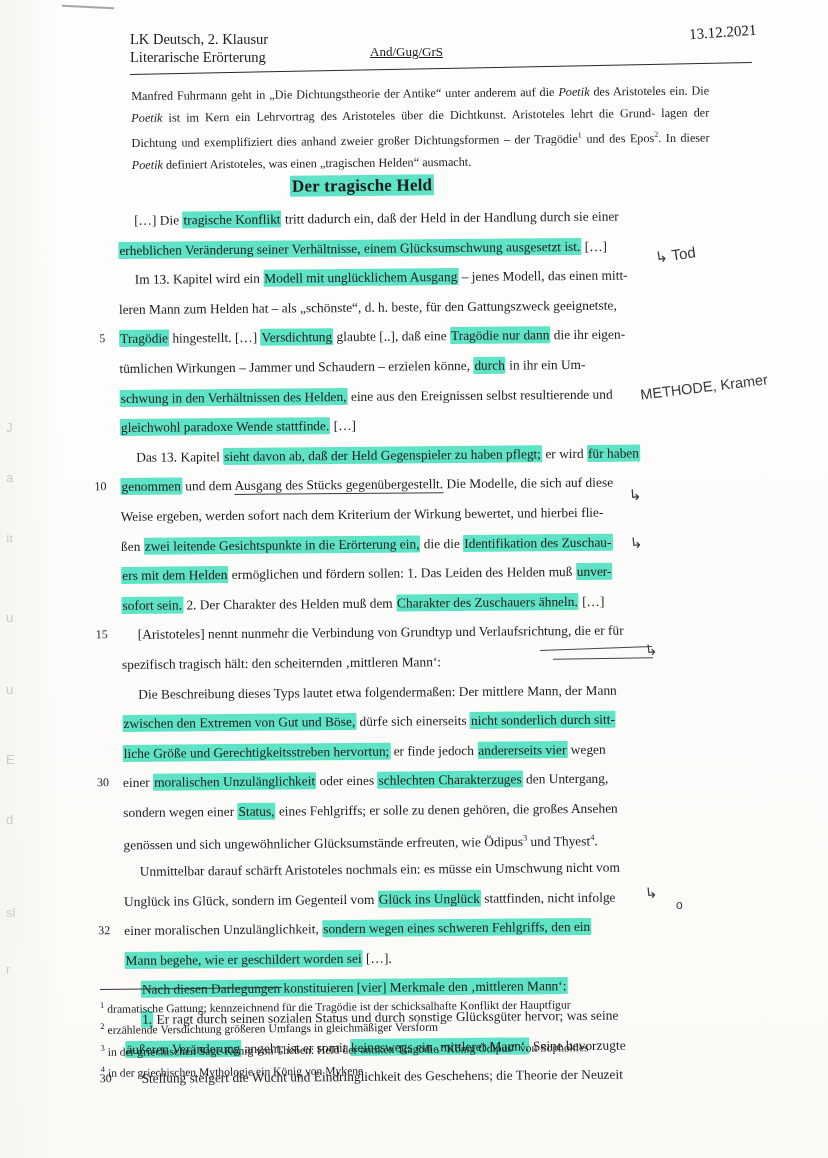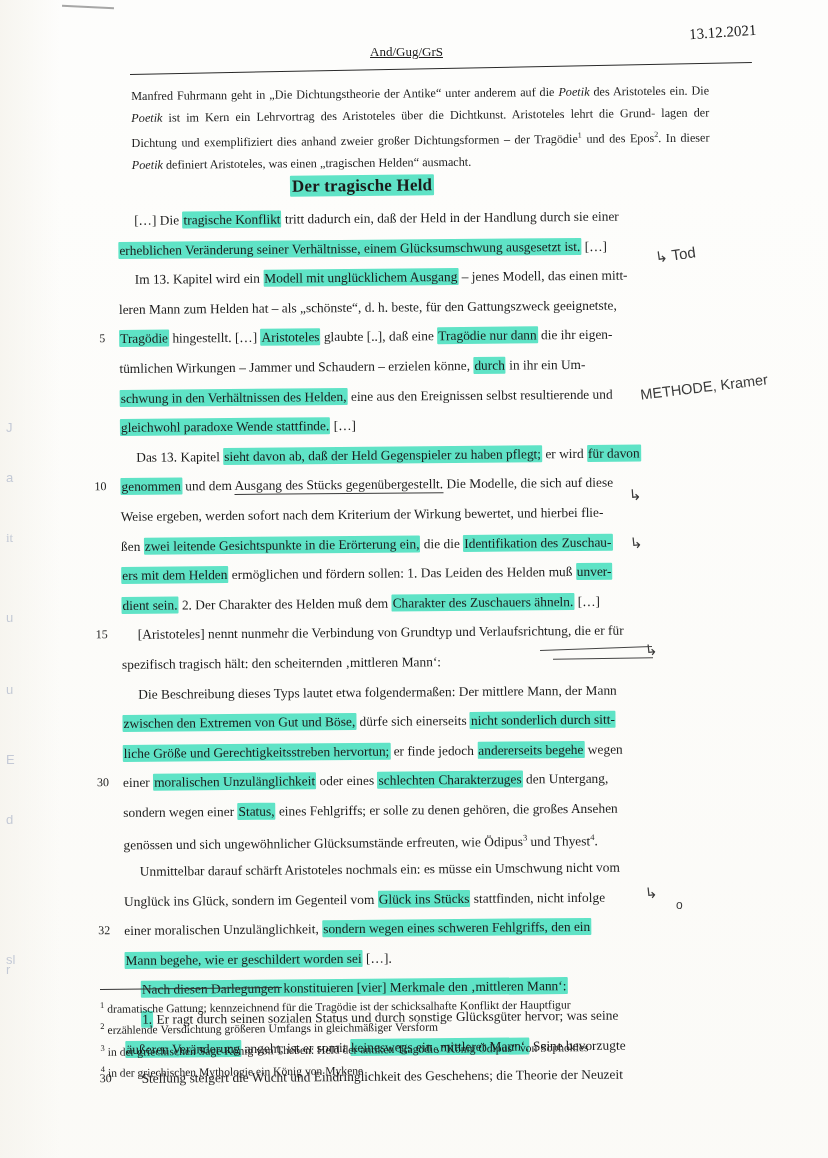--- a/index.html
+++ b/index.html
@@ -215,20 +215,24 @@
 </style>
 </head>
 <body>
 
 <div class="page">
   <div class="paper-tint"></div>
 
   <div class="pencil-top"></div>
 
   <div class="header">
+    <div class="hdr-left">
+      <div>LK Deutsch, 2. Klausur</div>
+      <div>Literarische Erörterung</div>
+    </div>
     <div class="hdr-center">And/Gug/GrS</div>
     <div class="hdr-date">13.12.2021</div>
     <div class="hdr-rule"></div>
   </div>
 
   <div class="intro">
     Manfred Fuhrmann geht in „Die Dichtungstheorie der Antike“ unter anderem auf die <i>Poetik</i> des Aristoteles
     ein. Die <i>Poetik</i> ist im Kern ein Lehrvortrag des Aristoteles über die Dichtkunst. Aristoteles lehrt die Grund-
     lagen der Dichtung und exemplifiziert dies anhand zweier großer Dichtungsformen – der Tragödie<sup>1</sup> und
     des Epos<sup>2</sup>. In dieser <i>Poetik</i> definiert Aristoteles, was einen „tragischen Helden“ ausmacht.
@@ -247,81 +251,81 @@
       <span class="hl">erheblichen Veränderung seiner Verhältnisse, einem Glücksumschwung ausgesetzt ist.</span> […]
     </div>
     <div class="line indent">
       Im 13. Kapitel wird ein <span class="hl">Modell mit unglücklichem Ausgang</span> – jenes Modell, das einen mitt-
     </div>
     <div class="line">
       leren Mann zum Helden hat – als „schönste“, d. h. beste, für den Gattungszweck geeignetste,
     </div>
     <div class="line">
       <span class="ln">5</span>
-      <span class="hl">Tragödie</span> hingestellt. […] <span class="hl">Aristoteles</span> glaubte [..], daß eine <span class="hl">Tragödie nur dann</span> die ihr eigen-
+      <span class="hl">Tragödie</span> hingestellt. […] <span class="hl">Versdichtung</span> glaubte [..], daß eine <span class="hl">Tragödie nur dann</span> die ihr eigen-
     </div>
     <div class="line">
       tümlichen Wirkungen – Jammer und Schaudern – erzielen könne, <span class="hl">durch</span> in ihr ein Um-
     </div>
     <div class="line">
       <span class="hl">schwung in den Verhältnissen des Helden,</span> eine aus den Ereignissen selbst resultierende und
     </div>
     <div class="line">
       <span class="hl">gleichwohl paradoxe Wende stattfinde.</span> […]
     </div>
     <div class="line indent">
-      Das 13. Kapitel <span class="hl">sieht davon ab, daß der Held Gegenspieler zu haben pflegt;</span> er wird <span class="hl">für davon</span>
+      Das 13. Kapitel <span class="hl">sieht davon ab, daß der Held Gegenspieler zu haben pflegt;</span> er wird <span class="hl">für haben</span>
     </div>
     <div class="line">
       <span class="ln">10</span>
       <span class="hl">genommen</span> und dem <span class="ul-hand">Ausgang des Stücks gegenübergestellt.</span> Die Modelle, die sich auf diese
     </div>
     <div class="line">
       Weise ergeben, werden sofort nach dem Kriterium der Wirkung bewertet, und hierbei flie-
     </div>
     <div class="line">
       ßen <span class="hl">zwei leitende Gesichtspunkte in die Erörterung ein,</span> die die <span class="hl">Identifikation des Zuschau-</span>
     </div>
     <div class="line">
       <span class="hl">ers mit dem Helden</span> ermöglichen und fördern sollen: 1. Das Leiden des Helden muß <span class="hl">unver-</span>
     </div>
     <div class="line">
-      <span class="hl">dient sein.</span> 2. Der Charakter des Helden muß dem <span class="hl">Charakter des Zuschauers ähneln.</span> […]
+      <span class="hl">sofort sein.</span> 2. Der Charakter des Helden muß dem <span class="hl">Charakter des Zuschauers ähneln.</span> […]
     </div>
     <div class="line indent">
       <span class="ln">15</span>
       [Aristoteles] nennt nunmehr die Verbindung von Grundtyp und Verlaufsrichtung, die er für
     </div>
     <div class="line">
       spezifisch tragisch hält: den scheiternden ‚mittleren Mann‘:
     </div>
     <div class="line indent">
       Die Beschreibung dieses Typs lautet etwa folgendermaßen: Der mittlere Mann, der Mann
     </div>
     <div class="line">
       <span class="hl">zwischen den Extremen von Gut und Böse,</span> dürfe sich einerseits <span class="hl">nicht sonderlich durch sitt-</span>
     </div>
     <div class="line">
-      <span class="hl">liche Größe und Gerechtigkeitsstreben hervortun;</span> er finde jedoch <span class="hl">andererseits begehe</span> wegen
+      <span class="hl">liche Größe und Gerechtigkeitsstreben hervortun;</span> er finde jedoch <span class="hl">andererseits vier</span> wegen
     </div>
     <div class="line">
       <span class="ln">30</span>
       einer <span class="hl">moralischen Unzulänglichkeit</span> oder eines <span class="hl">schlechten Charakterzuges</span> den Untergang,
     </div>
     <div class="line">
       sondern wegen einer <span class="hl">Status,</span> eines Fehlgriffs; er solle zu denen gehören, die großes Ansehen
     </div>
     <div class="line">
       genössen und sich ungewöhnlicher Glücksumstände erfreuten, wie Ödipus<sup class="fn">3</sup> und Thyest<sup class="fn">4</sup>.
     </div>
     <div class="line indent">
       Unmittelbar darauf schärft Aristoteles nochmals ein: es müsse ein Umschwung nicht vom
     </div>
     <div class="line">
-      Unglück ins Glück, sondern im Gegenteil vom <span class="hl">Glück ins Stücks</span> stattfinden, nicht infolge
+      Unglück ins Glück, sondern im Gegenteil vom <span class="hl">Glück ins Unglück</span> stattfinden, nicht infolge
     </div>
     <div class="line">
       <span class="ln">32</span>
       einer moralischen Unzulänglichkeit, <span class="hl">sondern wegen eines schweren Fehlgriffs, den ein</span>
     </div>
     <div class="line">
       <span class="hl">Mann begehe, wie er geschildert worden sei</span> […].
     </div>
     <div class="line indent">
       <span class="hl">Nach diesen Darlegungen konstituieren [vier] Merkmale den ‚mittleren Mann‘:</span>
@@ -348,21 +352,21 @@
   <div class="underline-hand ul-1"></div>
   <div class="underline-hand ul-2"></div>
 
   <div class="bleed" style="top:420px;">J</div>
   <div class="bleed" style="top:470px;">a</div>
   <div class="bleed" style="top:530px;font-family:Liberation Serif, serif;">it</div>
   <div class="bleed" style="top:610px;">u</div>
   <div class="bleed" style="top:682px;">u</div>
   <div class="bleed" style="top:752px;">E</div>
   <div class="bleed" style="top:812px;">d</div>
-  <div class="bleed" style="top:952px;text-align:center;">sl</div>
+  <div class="bleed" style="top:905px;text-align:center;">sl</div>
   <div class="bleed" style="top:962px;">r</div>
 
   <div class="fn-rule"></div>
   <div class="footnotes">
     <div><sup>1</sup> <span>dramatische Gattung; kennzeichnend für die Tragödie ist der schicksalhafte Konflikt der Hauptfigur</span></div>
     <div><sup>2</sup> <span>erzählende Versdichtung größeren Umfangs in gleichmäßiger Versform</span></div>
     <div><sup>3</sup> <span>in der griechischen Sage König von Theben: Held der antiken Tragödie “König Ödipus” von Sophokles</span></div>
     <div><sup>4</sup> <span>in der griechischen Mythologie ein König von Mykene</span></div>
   </div>
 

